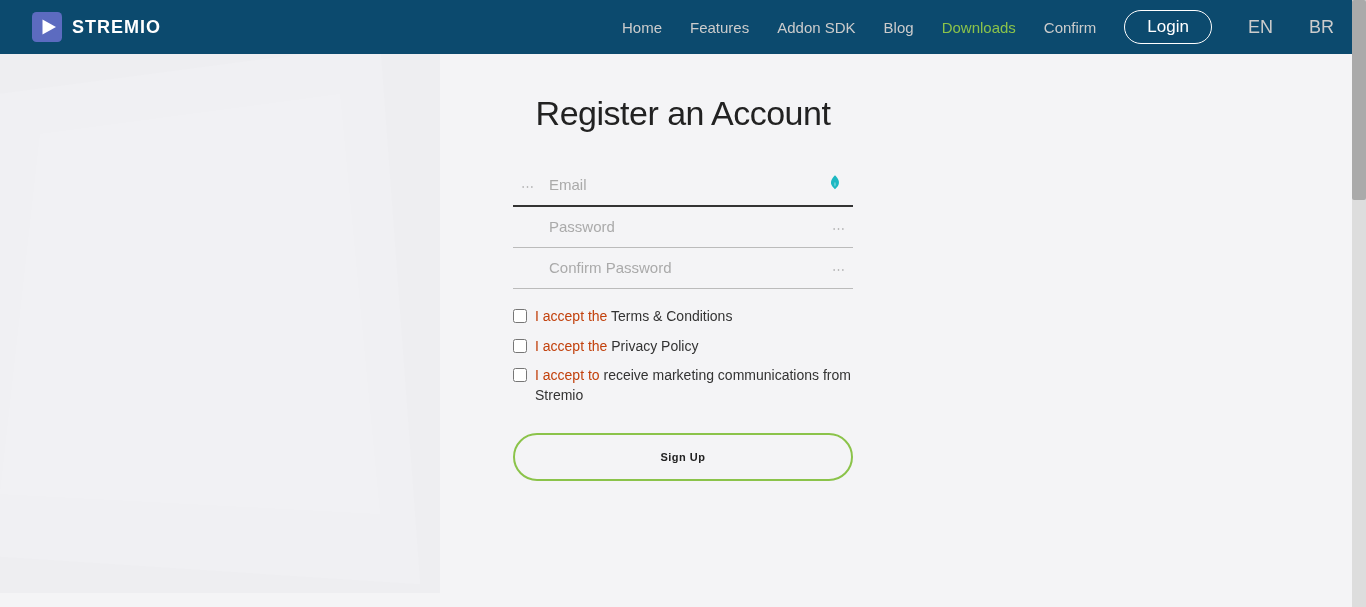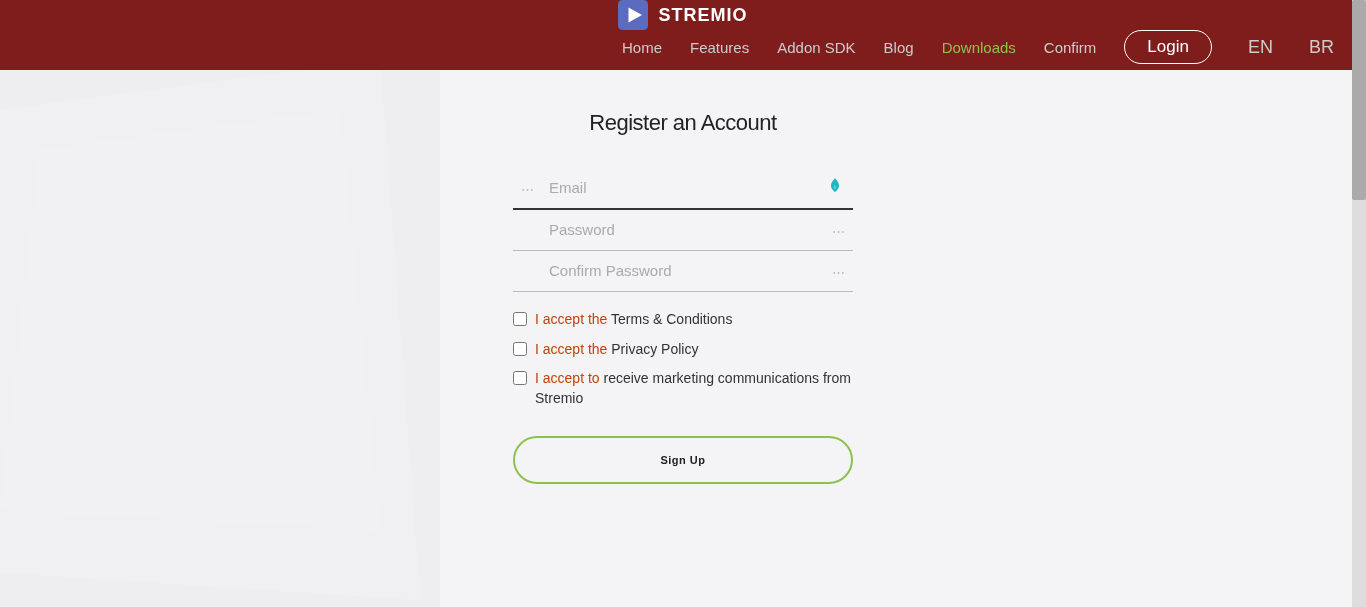--- a/index.html
+++ b/index.html
@@ -1,27 +1,26 @@
 <!DOCTYPE html>
 <html><head>
   <meta charset="utf-8">
   <style>
     * { margin: 0; padding: 0; box-sizing: border-box; }
     body { font-family: 'Segoe UI', Arial, sans-serif; background: #f4f4f6; min-height: 607px; overflow-x: hidden; }
 
     
     nav {
-      background: #7f1d1d;
-      height: 70px;
+      background: #0c4a6e;
+      height: 54px;
       display: flex;
       align-items: center;
       padding: 0 32px;
       position: relative;
       z-index: 10;
-      flex-direction: column;
     }
     .nav-logo {
       display: flex;
       align-items: center;
       gap: 10px;
       text-decoration: none;
     }
     .logo-icon {
       width: 30px;
       height: 30px;
@@ -109,21 +108,21 @@
     
     .register-card {
       position: relative;
       z-index: 2;
       width: 340px;
       display: flex;
       flex-direction: column;
       align-items: center;
     }
     .register-title {
-      font-size: 22px;
+      font-size: 34px;
       font-weight: 400;
       color: #222;
       margin-bottom: 32px;
       text-align: center;
       letter-spacing: -0.5px;
     }
     .form-field {
       width: 100%;
       position: relative;
       margin-bottom: 0;

